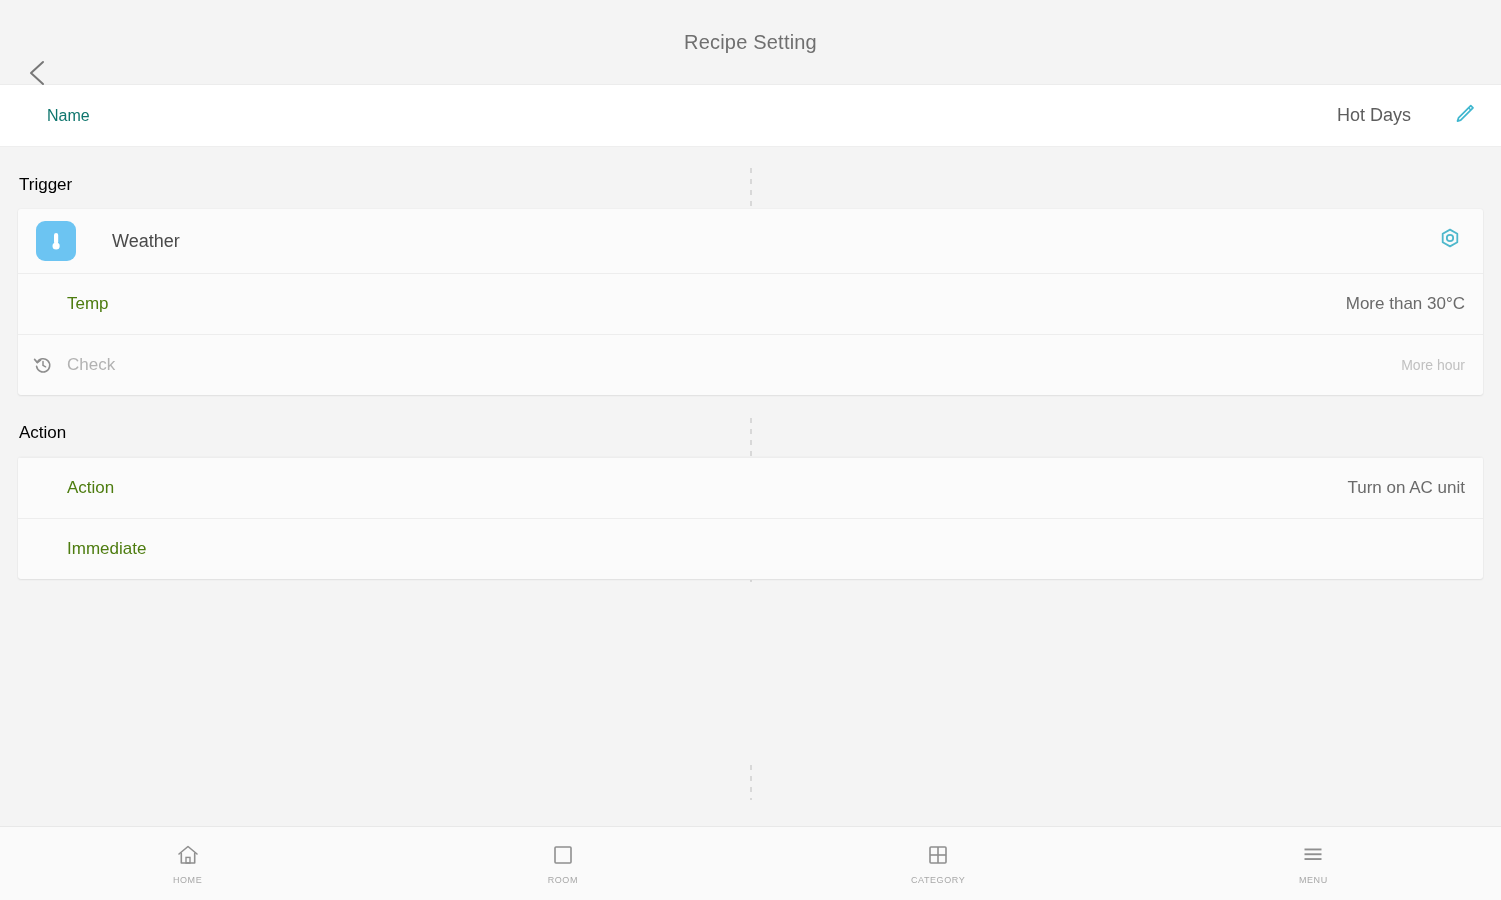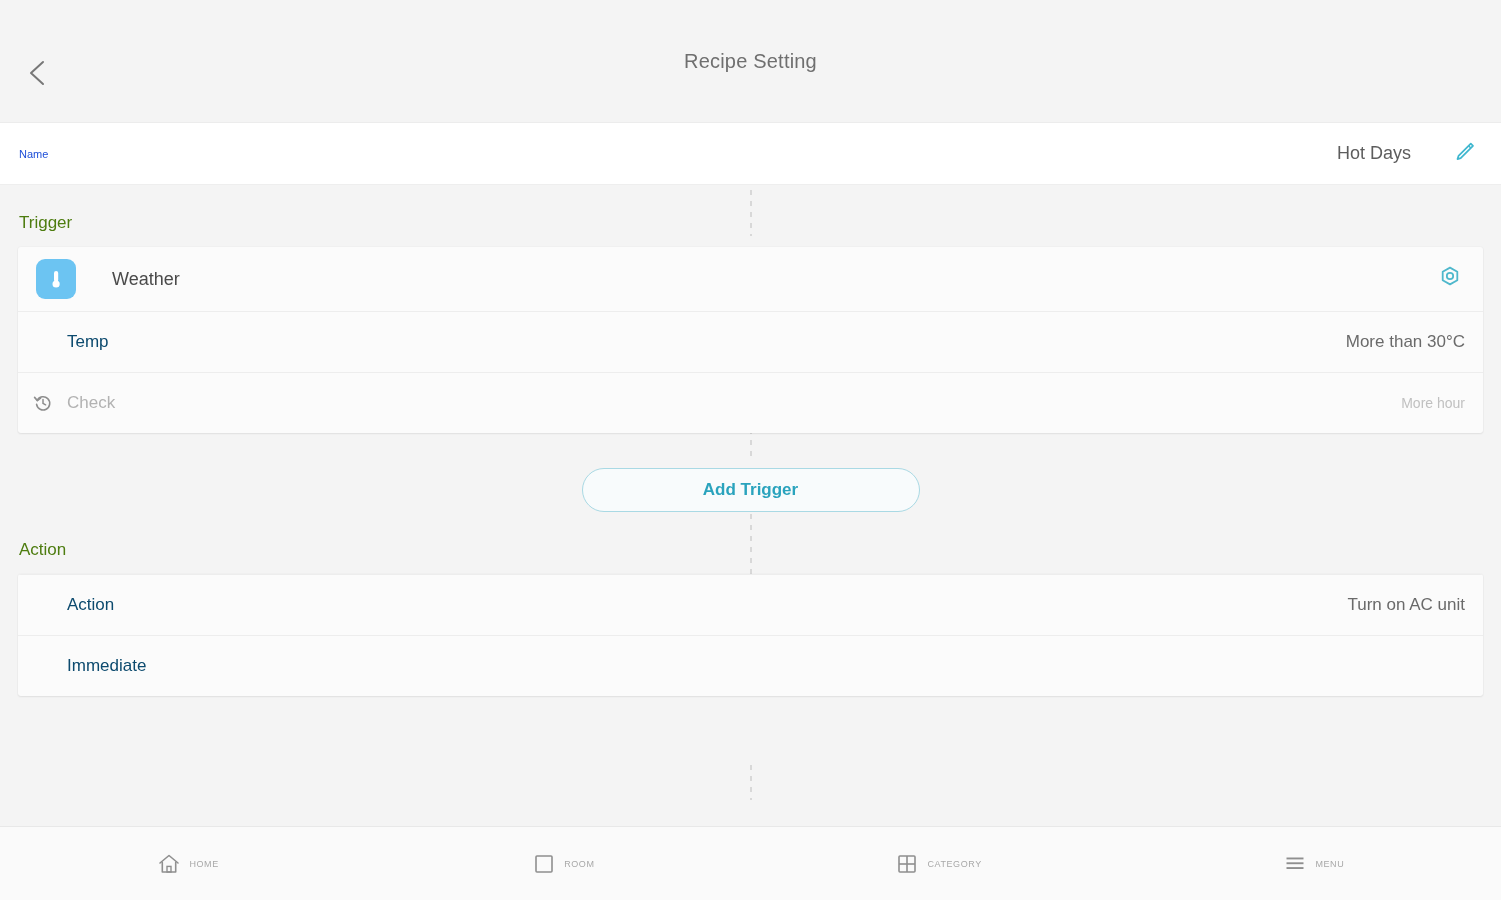--- a/index.html
+++ b/index.html
@@ -28,21 +28,21 @@
     z-index: 0;
   }
   .spine-1 { top: 168px; height: 68px; }
   .spine-2 { top: 418px; height: 42px; }
   .spine-3 { top: 492px; height: 90px; }
   .spine-4 { top: 765px; height: 35px; }
 
   
   .topbar {
     position: relative;
-    height: 123px;
+    height: 85px;
     background: #f4f4f4;
     display: flex;
     align-items: center;
     justify-content: center;
     border-bottom: 1px solid #ececec;
   }
   .back-btn {
     position: absolute;
     left: 14px;
     top: 50px;
@@ -66,23 +66,24 @@
     position: relative;
     height: 62px;
     background: #ffffff;
     display: flex;
     align-items: center;
     padding: 0 18px 0 19px;
     border-bottom: 1px solid #eeeeee;
     z-index: 2;
   }
   .name-label {
-    font-size: 11px;
-    color: #1d4ed8;
+    font-size: 16px;
+    color: #0f766e;
     font-weight: 400;
+    margin-left: 28px;
   }
   .name-spacer { flex: 1; }
   .name-value {
     font-size: 18px;
     color: #5d5d5d;
     margin-right: 72px;
   }
   .pencil-btn {
     position: absolute;
     right: 20px;
@@ -92,21 +93,21 @@
     height: 34px;
     display: flex;
     align-items: center;
     justify-content: center;
     cursor: pointer;
   }
 
   
   .section-label {
     font-size: 17px;
-    color: #4d7c0f;
+    color: #000000;
     padding: 28px 0 14px 19px;
     position: relative;
     z-index: 1;
   }
 
   .card {
     position: relative;
     margin: 0 18px;
     background: #fbfbfb;
     border-radius: 3px;
@@ -163,21 +164,21 @@
     height: 22px;
     margin-right: 13px;
     margin-left: -18px;
     display: flex;
     align-items: center;
     justify-content: center;
     flex: 0 0 auto;
   }
   .row-key {
     font-size: 17px;
-    color: #0c4a6e;
+    color: #4d7c0f;
   }
   .row-key.dim { color: #b2b2b2; }
   .row-fill { flex: 1; }
   .row-val {
     font-size: 17px;
     color: #6a6a6a;
   }
   .row-val.dim {
     font-size: 14px;
     color: #c0c0c0;
@@ -217,21 +218,21 @@
     height: 74px;
     background: #fafafa;
     border-top: 1px solid #e8e8e8;
     display: flex;
     align-items: center;
     z-index: 5;
   }
   .nav-item {
     flex: 1;
     display: flex;
-    flex-direction: row;
+    flex-direction: column;
     align-items: center;
     justify-content: center;
     gap: 7px;
     cursor: pointer;
   }
   .nav-label {
     font-size: 9px;
     color: #a8a8a8;
     letter-spacing: .6px;
   }
@@ -307,23 +308,20 @@
           <polyline points="1.6,4.4 4.4,7.6 7.6,5.2" fill="none" stroke="#8e8e8e" stroke-width="1.6" stroke-linecap="round" stroke-linejoin="round"></polyline>
           <polyline points="10,6.6 10,10.4 12.6,11.8" fill="none" stroke="#8e8e8e" stroke-width="1.5" stroke-linecap="round" stroke-linejoin="round"></polyline>
         </svg>
       </span>
       <span class="row-key dim">Check</span>
       <span class="row-fill"></span>
       <span class="row-val dim">More hour</span>
     </div>
   </div>
 
-  <div class="add-wrap add-trigger-wrap">
-    <div class="add-btn">Add Trigger</div>
-  </div>
 
   <div class="section-label">Action</div>
 
   <div class="card">
 
     <div class="card-row">
       <span class="row-icon"></span>
       <span class="row-key">Action</span>
       <span class="row-fill"></span>
       <span class="row-val">Turn on AC unit</span>

